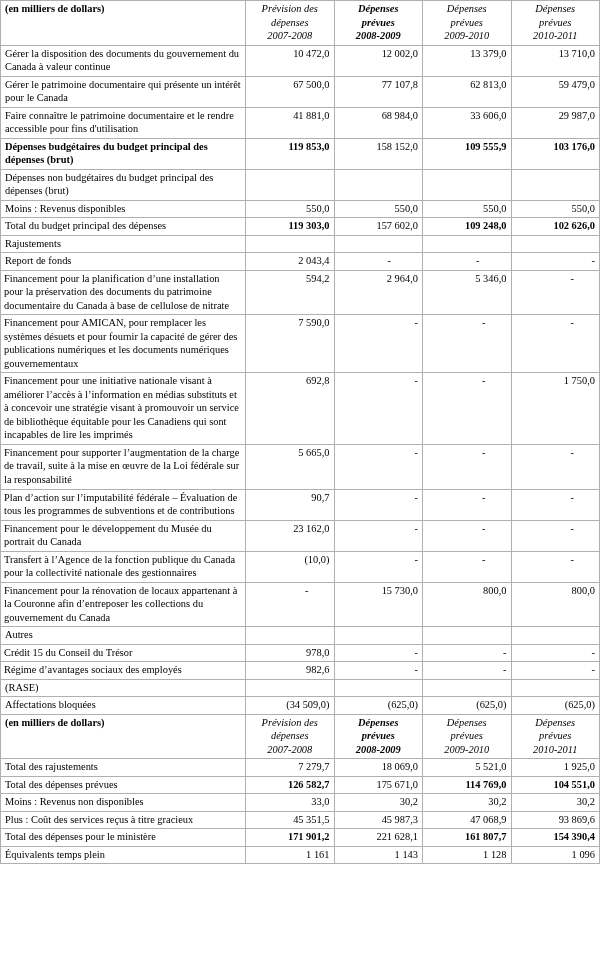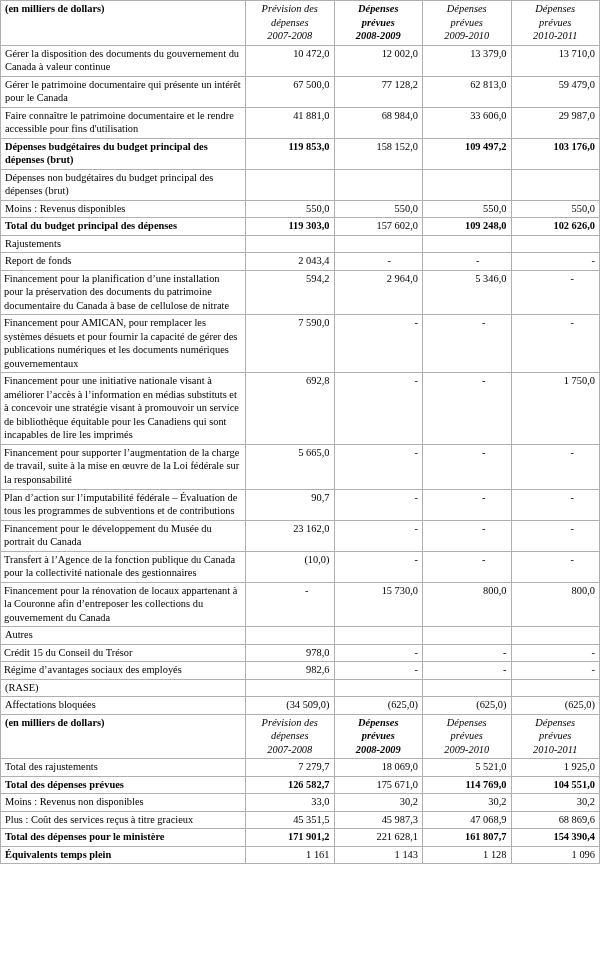--- a/index.html
+++ b/index.html
@@ -68,21 +68,21 @@
     text-align: center;
     white-space: nowrap;
   }
   
   td.dash span { display: inline-block; padding-left: 34px; }
   td.dash.narrow span { padding-left: 22px; }
 
   
   td.lbl { text-align: left; margin-left: 24px; }
   td.lbl.ind1 { padding-left: 3px; }
-  td.lbl.bold { font-weight: bold; }
+  td.lbl.bold { font-weight: normal; }
 
   
   .rule-above td { border-top: 1.6px solid #000; font-weight: bold; }
   .rule-below td { border-bottom: 1.6px solid #000; }
 </style>
 </head>
 <body>
 
 <div class="sheet">
 
@@ -124,38 +124,38 @@
         <td class="lbl edge-l">Gérer la disposition des documents du gouvernement du Canada à valeur continue</td>
         <td class="num">10 472,0</td>
         <td class="num b">12 002,0</td>
         <td class="num">13 379,0</td>
         <td class="num edge-r">13 710,0</td>
       </tr>
 
       <tr>
         <td class="lbl edge-l">Gérer le patrimoine documentaire qui présente un intérêt pour le Canada</td>
         <td class="num">67 500,0</td>
-        <td class="num b">77 128,2</td>
+        <td class="num b">77 107,8</td>
         <td class="num">62 813,0</td>
         <td class="num edge-r">59 479,0</td>
       </tr>
 
       <tr>
         <td class="lbl edge-l">Faire connaître le patrimoine documentaire et le rendre accessible pour fins d'utilisation</td>
         <td class="num">41 881,0</td>
         <td class="num b">68 984,0</td>
         <td class="num">33 606,0</td>
         <td class="num edge-r">29 987,0</td>
       </tr>
 
       <tr class="rule-above rule-below">
         <td class="lbl edge-l">Dépenses budgétaires du budget principal des dépenses (brut)</td>
         <td class="num">119 853,0</td>
         <td class="num b">158 152,0</td>
-        <td class="num">109 497,2</td>
+        <td class="num">109 555,9</td>
         <td class="num edge-r">103 176,0</td>
       </tr>
 
       <tr>
         <td class="lbl edge-l">Dépenses non budgétaires du budget principal des dépenses (brut)</td>
         <td class="num"></td>
         <td class="num b"></td>
         <td class="num"></td>
         <td class="num edge-r"></td>
       </tr>
@@ -343,21 +343,21 @@
         <td class="num b">30,2</td>
         <td class="num">30,2</td>
         <td class="num edge-r">30,2</td>
       </tr>
 
       <tr>
         <td class="lbl edge-l">Plus : Coût des services reçus à titre gracieux</td>
         <td class="num">45 351,5</td>
         <td class="num b">45 987,3</td>
         <td class="num">47 068,9</td>
-        <td class="num edge-r">68 869,6</td>
+        <td class="num edge-r">93 869,6</td>
       </tr>
 
       <tr class="rule-above rule-below">
         <td class="lbl bold edge-l">Total des dépenses pour le ministère</td>
         <td class="num">171 901,2</td>
         <td class="num b">221 628,1</td>
         <td class="num">161 807,7</td>
         <td class="num edge-r">154 390,4</td>
       </tr>
 

